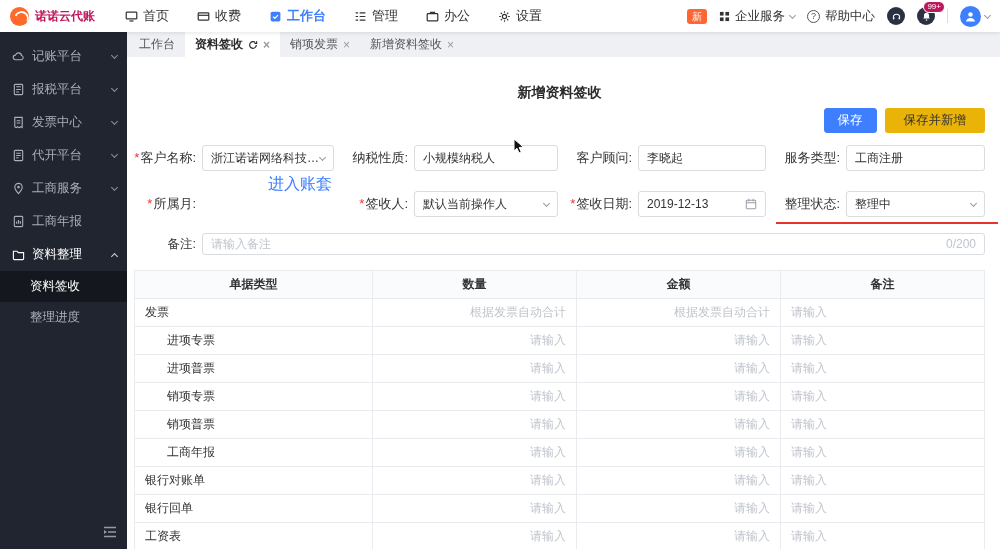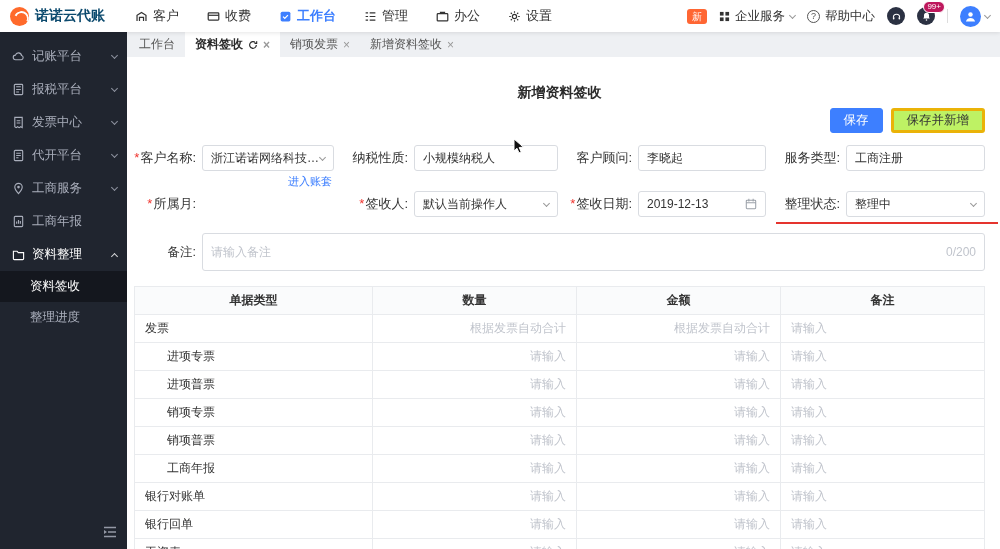--- a/index.html
+++ b/index.html
@@ -12,21 +12,21 @@
 
   
   .topnav {
     height:32px; flex:0 0 32px; background:#fff; display:flex; align-items:center;
     box-shadow:0 1px 4px rgba(0,0,0,.10); position:relative; z-index:5; padding-right:10px;
   }
   .logo { display:flex; align-items:center; gap:6px; padding:0 16px 0 10px; }
   .logo-mark { width:19px; height:19px; border-radius:50%; background:#ff6a2b; position:relative; overflow:hidden; flex:0 0 19px;}
   .logo-mark::after { content:""; position:absolute; left:4px; top:4px; width:11px; height:11px;
     border:2px solid #fff; border-radius:50%; border-left-color:transparent; border-bottom-color:transparent; transform:rotate(-20deg); }
-  .logo-name { font-size:14px; font-weight:700; color:#0c4a6e; white-space:nowrap;font-family:Liberation Serif, serif; }
+  .logo-name { font-size:12px; font-weight:700; color:#be185d; white-space:nowrap;font-family:Liberation Serif, serif; }
   .main-nav { display:flex; height:100%; align-items:stretch; }
   .nav-item { display:flex; align-items:center; gap:5px; padding:0 14px; font-size:13px; color:#333; cursor:pointer; }
   .nav-item svg { width:13px; height:13px; }
   .nav-item.active { color:#3d7fff; font-weight:700; }
   .topnav-right { margin-left:auto; display:flex; align-items:center; gap:12px; }
   .new-badge { background:#ff6633; color:#fff; font-size:10px; padding:1px 5px; border-radius:3px; line-height:13px; }
   .tn-group { display:flex; align-items:center; gap:5px; color:#333; font-size:12.5px; cursor:pointer; }
   .q-circle { width:13px; height:13px; border:1px solid #555; border-radius:50%; display:flex; align-items:center; justify-content:center;
     font-size:9px; color:#555; }
   .circle-icon { width:18px; height:18px; border-radius:50%; background:#2b3142; display:flex; align-items:center; justify-content:center; position:relative; cursor:pointer; }
@@ -63,40 +63,40 @@
   .tab.active { background:#fff; color:#2b2b2b; font-weight:700; }
   .tab .close { color:#999; font-size:12px; line-height:1; font-style:normal; }
   .tab svg.refresh { width:10px; height:10px; }
 
   .main { flex:1; padding:0 15px 0 7px; overflow:hidden; position:relative; }
   .page-title { text-align:center; font-size:14px; font-weight:700; color:#2b2b2b; padding:27px 0 2px; }
   .actions { display:flex; justify-content:flex-end; gap:8px; margin:4px 0 12px; }
   .btn { height:25px; border-radius:3px; font-size:12.5px; padding:0 13px; cursor:pointer; display:flex; align-items:center;
     font-family:inherit; }
   .btn-primary { background:#3d7fff; border:1px solid #3d7fff; color:#fff; }
-  .btn-default { background:#bef264; border:3px solid #eab308; color:#333; }
+  .btn-default { background:#eab308; border:6px solid #eab308; color:#333; }
 
   
   .form-grid { display:grid; grid-template-columns:200px 212px 196px 1fr; column-gap:12px; }
   .form-grid.row1 { margin-bottom:20px; }
   .form-grid.row2 { margin-bottom:16px; }
   .field { display:flex; align-items:center; position:relative; }
   .field > label { flex:0 0 62px; width:62px; text-align:right; margin-right:6px; font-size:13px; color:#333; white-space:nowrap; }
   .req { color:#f0342e; margin-right:1px; }
   .control { flex:1; height:26px; border:1px solid #d9dce1; border-radius:3px; background:#fff; display:flex; align-items:center;
     padding:0 8px; font-size:12px; color:#333; cursor:pointer; min-width:0; }
   .control .val { overflow:hidden; white-space:nowrap; text-overflow:ellipsis; }
   .control .chev { margin-left:auto; color:#999; flex:0 0 auto; }
   .control svg.cal { width:12px; height:12px; margin-left:auto; flex:0 0 12px; }
-  .enter-link { position:absolute; right:2px; top:29px; color:#3d7fff; font-size:11px; cursor:pointer; }
+  .enter-link { position:absolute; right:2px; top:29px; color:#3d7fff; font-size:16px; cursor:pointer; }
   .field.status::after { content:""; position:absolute; left:-2px; right:-13px; bottom:-7px; height:2px; background:#e5342e; }
 
   .remark-row { display:flex; align-items:center; margin-bottom:15px; }
   .remark-row > label { flex:0 0 62px; width:62px; text-align:right; margin-right:6px; font-size:12.5px; color:#333; }
-  .remark-box { flex:1; height:38px; border:1px solid #d9dce1; border-radius:3px; display:flex; align-items:center; padding:0 8px; }
+  .remark-box { flex:1; height:22px; border:1px solid #d9dce1; border-radius:3px; display:flex; align-items:center; padding:0 8px; }
   .remark-box input { flex:1; border:none; outline:none; font-size:12px; font-family:inherit; color:#333; background:transparent; }
   .remark-box input::placeholder { color:#c0c4cc; }
   .remark-counter { color:#c0c4cc; font-size:12px; margin-left:8px; }
 
   
   table.doc-table { width:100%; border-collapse:collapse; table-layout:fixed; }
   .doc-table th, .doc-table td { border:1px solid #e9ebee; height:28px; padding:0 10px; font-size:12px; }
   .doc-table th { background:#fafbfc; font-weight:700; color:#333; }
   .doc-table col.c1 { width:28%; } .doc-table col.c2 { width:24%; } .doc-table col.c3 { width:24%; } .doc-table col.c4 { width:24%; }
   td.type-cell { text-align:left; color:#333; }
@@ -113,24 +113,24 @@
 <div class="app">
 
   <header class="topnav">
     <div class="logo">
       <span class="logo-mark"></span>
       <span class="logo-name">诺诺云代账</span>
     </div>
     <nav class="main-nav">
       <div class="nav-item">
         <svg viewBox="0 0 16 16">
-            <path d="M2.5 13.5V6.5L8 3l5.5 3.5v7" fill="none" stroke="currentColor" stroke-width="1.5"></path>
-            <path d="M5.5 13.5V9h5v4.5" fill="none" stroke="currentColor" stroke-width="1.5"></path>
-          </svg>
-        <span>客户</span>
+            <rect x="1.5" y="2.5" width="13" height="8.5" rx="1" fill="none" stroke="currentColor" stroke-width="1.5"></rect>
+            <path d="M5.5 13.5h5" stroke="currentColor" stroke-width="1.5"></path>
+          </svg>
+        <span>首页</span>
       </div>
       <div class="nav-item">
         <svg viewBox="0 0 16 16">
             <rect x="1.5" y="3.5" width="13" height="9" rx="1" fill="none" stroke="currentColor" stroke-width="1.5"></rect>
             <path d="M1.5 6.5h13" stroke="currentColor" stroke-width="1.5"></path>
           </svg>
         <span>收费</span>
       </div>
       <div class="nav-item active">
         <svg viewBox="0 0 16 16">

